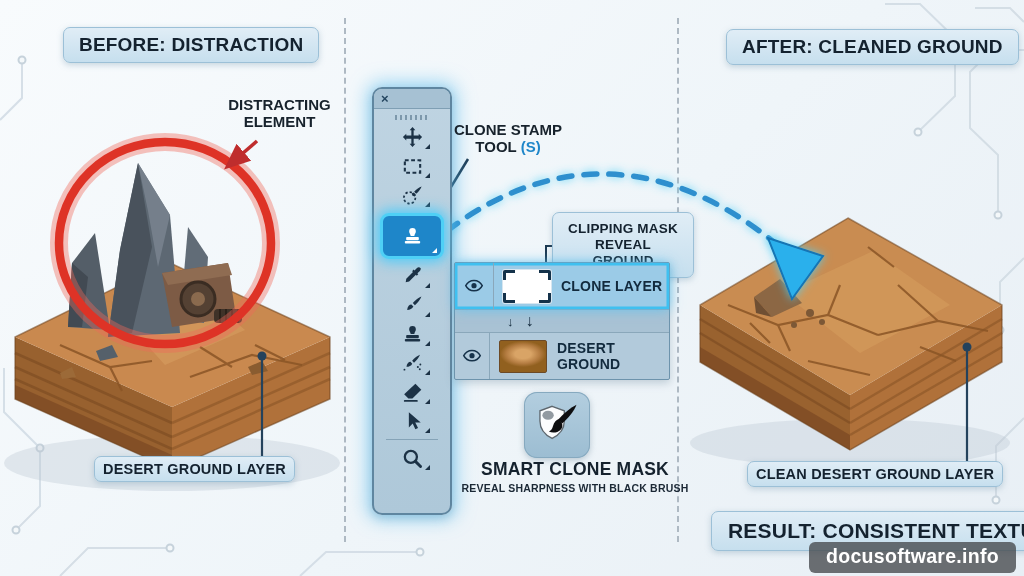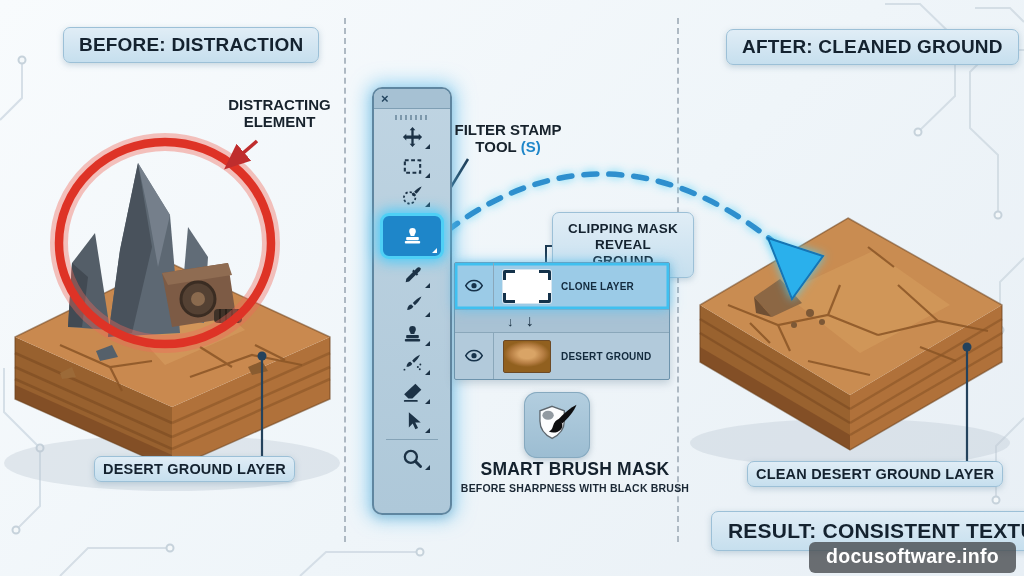--- a/index.html
+++ b/index.html
@@ -72,21 +72,21 @@
       linear-gradient(#14324a,#14324a) 0 100%/3px 10px no-repeat,
       linear-gradient(#14324a,#14324a) 100% 100%/12px 3px no-repeat,
       linear-gradient(#14324a,#14324a) 100% 100%/3px 10px no-repeat,
       #ffffff;
     box-shadow:0 0 0 1px #d7e6f0;
   }
   .lthumb.desert{
     background:radial-gradient(closest-side at 50% 42%,#d9a466 35%,#b57d42 72%,#91601f 100%);
     border:1.5px solid #6d4a26;box-sizing:border-box;
   }
-  .lname{margin-left:10px;font-size:10px;font-weight:800;color:#122a3d;letter-spacing:.2px;}
+  .lname{margin-left:10px;font-size:14px;font-weight:800;color:#122a3d;letter-spacing:.2px;}
   .cliprow{height:22px;display:flex;align-items:center;gap:12px;padding-left:52px;
     background:#a9c2d4;border-top:1px solid #8aa7ba;border-bottom:1px solid #8aa7ba;
     color:#12273a;font-weight:700;}
   .cliprow .a1{font-size:13px;}
   .cliprow .a2{font-size:16px;font-weight:900;}
   
   .sf-icon{
     position:absolute;left:524px;top:392px;width:66px;height:66px;border-radius:13px;
     background:linear-gradient(#b3cedf,#9cbdd2);
     box-shadow:inset 0 0 0 1px #86a9bf,0 2px 6px rgba(100,130,150,.4);
@@ -321,21 +321,21 @@
     <div class="tb-divider"></div>
     <div class="tool" style="height:30px">
       <svg viewBox="0 0 24 24">
         <circle cx="10.3" cy="10.3" r="6.3" fill="none" stroke="#1c3246" stroke-width="2.4"></circle>
         <path d="M15 15l5.4 5.4" stroke="#1c3246" stroke-width="3" stroke-linecap="round"></path>
         </svg>
     </div>
   </div>
 
   <div class="callout" style="left:447px;top:122px;width:122px;font-size:15px">
-    <div>FILTER STAMP</div>
+    <div>CLONE STAMP</div>
     <div>
       <span>TOOL</span>
       <span class="accent">(S)</span>
     </div>
   </div>
 
   <div class="chip multi" style="left:552px;top:212px;width:118px">
     <div>CLIPPING MASK</div>
     <div>REVEAL GROUND</div>
   </div>
@@ -368,21 +368,21 @@
   </div>
 
   <div class="sf-icon">
     <svg width="52" height="52" viewBox="0 0 64 64">
       <path d="M26 9l15 5.5v12.5c0 10.5-7 17.5-15 21.5-8-4-15-11-15-21.5V14.5z" fill="#fcfdfe" stroke="#5d666d" stroke-width="1.6"></path>
       <ellipse cx="21" cy="20" rx="7" ry="5.5" fill="#929aa1"></ellipse>
       <path d="M56 7c-6.5 3.2-16.5 11.3-22.5 18.3l4.8 4.8C45.5 24 53.5 14 56 7z" fill="#0e0e10"></path>
       <path d="M34.8 24.6c-3.4.8-6.6 3.8-7.8 9-.9 4-2.8 5.4-5 6.4 4.2 2.4 10.8 1.6 14.2-1.8 2.8-2.8 3.2-6.8 1.4-9.4z" fill="#0e0e10"></path>
     </svg>
   </div>
-  <div class="sf-title">SMART BRUSH MASK</div>
-  <div class="sf-sub">BEFORE SHARPNESS WITH BLACK BRUSH</div>
+  <div class="sf-title">SMART CLONE MASK</div>
+  <div class="sf-sub">REVEAL SHARPNESS WITH BLACK BRUSH</div>
 
   <div class="chip small" style="left:747px;top:461px">CLEAN DESERT GROUND LAYER</div>
   <div class="chip result" style="left:711px;top:511px">RESULT: CONSISTENT TEXTURE</div>
 
   <div class="watermark">docusoftware.info</div>
 
 </div>
 
 </body></html>

